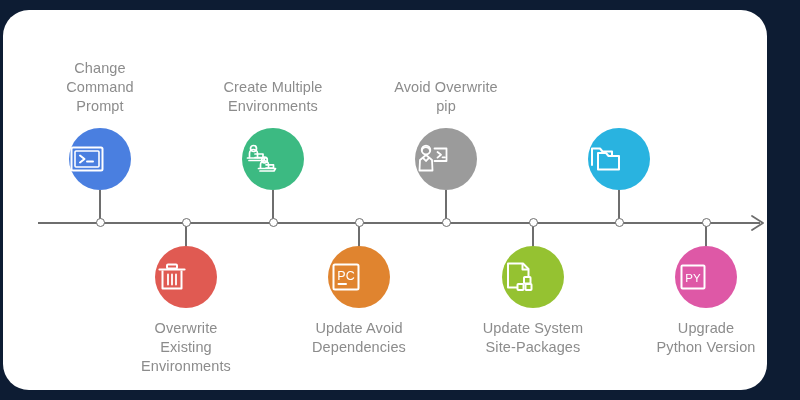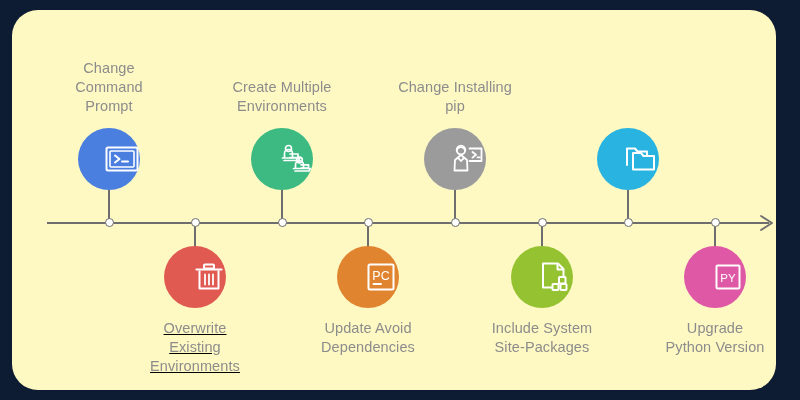--- a/index.html
+++ b/index.html
@@ -13,25 +13,25 @@
     font-family: "Liberation Sans", sans-serif;
     overflow: hidden;
   }
   #stage {
     position: relative;
     width: 800px;
     height: 400px;
   }
   #card {
     position: absolute;
-    left: 12px;
+    left: 3px;
     top: 10px;
     width: 764px;
     height: 380px;
-    background: #fef9c3;
+    background: #ffffff;
     border-radius: 26px;
     overflow: hidden;
   }
   
   .axis-line {
     position: absolute;
     left: 35px;
     top: 212px;
     width: 722px;
     height: 2px;
@@ -74,21 +74,21 @@
     text-align: center;
     z-index: 5;
   }
   .node .bubble {
     width: 62px;
     height: 62px;
     border-radius: 50%;
     margin: 0 auto;
     display: flex;
     align-items: center;
-    justify-content: flex-end;
+    justify-content: flex-start;
   }
   .node .bubble svg { display: block; }
   .node .label {
     font-size: 14.5px;
     line-height: 19px;
     color: #8c8c8c;
     letter-spacing: 0.1px;
     white-space: pre-line;
   }
   .node.top .label  { margin-bottom: 12px; }
@@ -117,21 +117,21 @@
           <rect x="2.5" y="6.5" width="31" height="23" rx="1.5" fill="none" stroke="#fff" stroke-width="2"></rect>
           <rect x="6" y="10" width="24" height="16" rx="1" fill="none" stroke="#fff" stroke-width="1.6"></rect>
           <path d="M11 14.5 L15.5 18 L11 21.5" fill="none" stroke="#fff" stroke-width="2" stroke-linecap="round" stroke-linejoin="round"></path>
           <path d="M18 20.5 H24" stroke="#fff" stroke-width="2" stroke-linecap="round"></path>
         </svg>
       </div>
     </div>
 
     <div class="stem down" style="left:183px"></div>
     <div class="marker" style="left:183px"></div>
-    <div class="node bot" style="left:183px; top:236px;text-decoration:underline;">
+    <div class="node bot" style="left:183px; top:236px;">
       <div class="bubble" style="background:#e05a52">
         <svg width="34" height="34" viewBox="0 0 34 34">
           <rect x="12" y="4.5" width="10" height="4" rx="1" fill="none" stroke="#fff" stroke-width="2"></rect>
           <path d="M4.5 9.5 H29.5" stroke="#fff" stroke-width="2.2" stroke-linecap="round"></path>
           <path d="M7.5 10.5 V28.5 H26.5 V10.5" fill="none" stroke="#fff" stroke-width="2" stroke-linejoin="round"></path>
           <path d="M13 14.5 V24.5 M17 14.5 V24.5 M21 14.5 V24.5" stroke="#fff" stroke-width="1.8" stroke-linecap="round"></path>
         </svg>
       </div>
       <div class="label">Overwrite
 Existing
@@ -169,21 +169,21 @@
           <path d="M10.5 25 H18" stroke="#fff" stroke-width="2" stroke-linecap="round"></path>
         </svg>
       </div>
       <div class="label">Update Avoid
 Dependencies</div>
     </div>
 
     <div class="stem up" style="left:443px"></div>
     <div class="marker" style="left:443px"></div>
     <div class="node top" style="left:443px; top:60px; height:120px;">
-      <div class="label">Change Installing
+      <div class="label">Avoid Overwrite
 pip</div>
       <div class="bubble" style="background:#9b9b9b">
         <svg width="36" height="36" viewBox="0 0 36 36">
           <g fill="none" stroke="#fff" stroke-width="1.8" stroke-linejoin="round" stroke-linecap="round">
             <circle cx="11" cy="9" r="4.3"></circle>
             <path d="M6.8 9.5 a4.3 4.3 0 0 1 8.4 0"></path>
             <path d="M11 14 L8 16.5 L5 19 L4.5 29.5 H17.5 L17 19 L14 16.5 Z"></path>
             <path d="M8 16.8 L11 20 L14 16.8"></path>
             <path d="M19.5 7.5 H31.5 V20 H19.5"></path>
             <path d="M22.5 11 L26 13.8 L22.5 16.6"></path>
@@ -200,21 +200,21 @@
         <svg width="36" height="36" viewBox="0 0 36 36">
           <g fill="none" stroke="#fff" stroke-width="2" stroke-linejoin="round" stroke-linecap="round">
             <path d="M6 4.5 H21 L26.5 10 V17.5 M6 4.5 V28.5 H15"></path>
             <path d="M20.5 5 V10.5 H26"></path>
             <rect x="22" y="18" width="6.5" height="6.5" rx="0.8"></rect>
             <rect x="15.5" y="25" width="6" height="6" rx="0.8"></rect>
             <rect x="23.5" y="25" width="6" height="6" rx="0.8"></rect>
           </g>
         </svg>
       </div>
-      <div class="label">Include System
+      <div class="label">Update System
 Site-Packages</div>
     </div>
 
     <div class="stem up" style="left:616px"></div>
     <div class="marker" style="left:616px"></div>
     <div class="node top" style="left:616px; top:60px; height:120px;">
       <div class="bubble" style="background:#29b3e0">
         <svg width="36" height="36" viewBox="0 0 36 36">
           <g fill="none" stroke="#fff" stroke-width="2" stroke-linejoin="round" stroke-linecap="round">
             <path d="M4 24 V7.5 H12 L14.5 10.5 H24 V14"></path>

